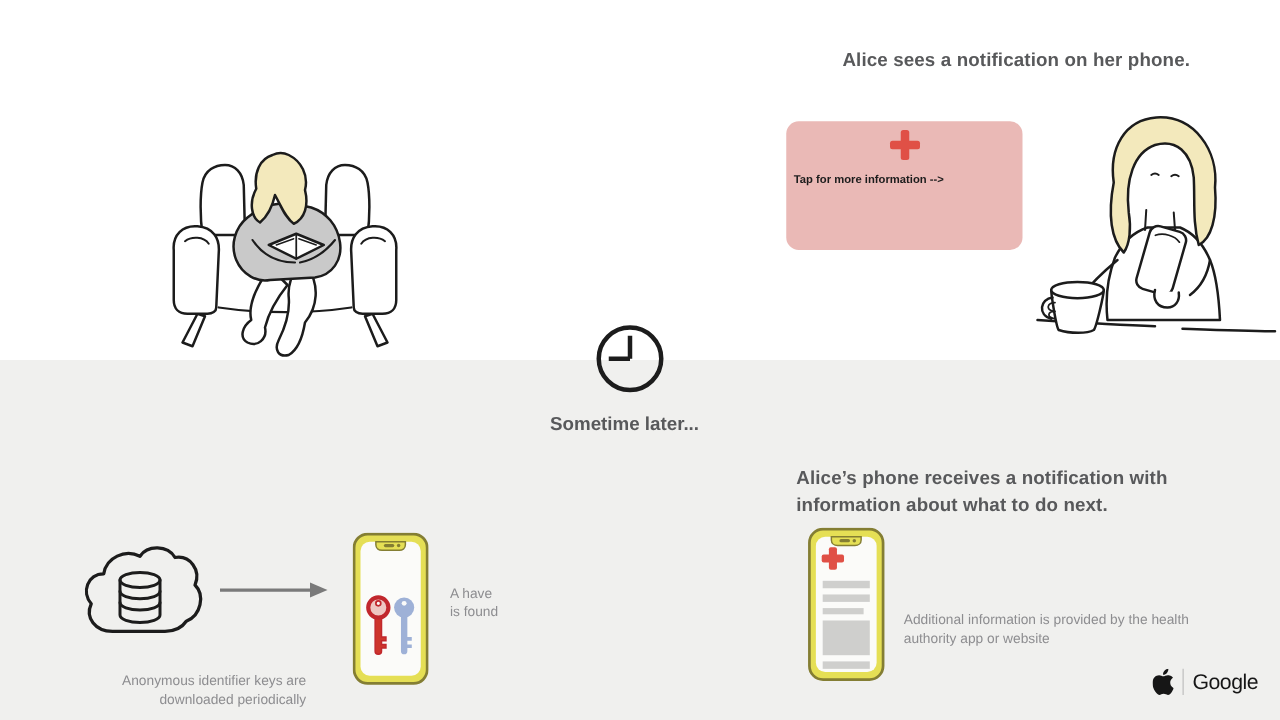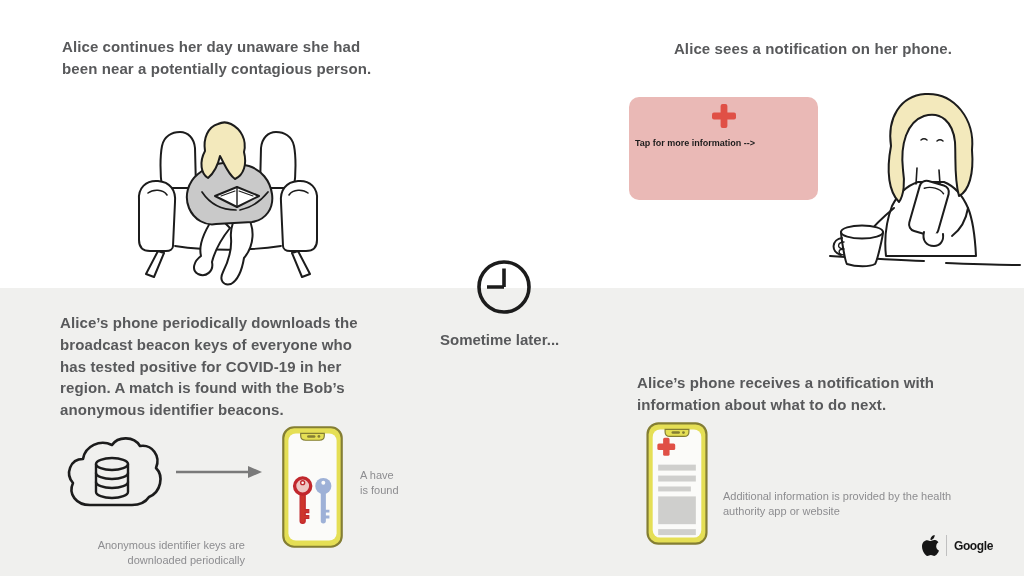--- a/index.html
+++ b/index.html
@@ -15,31 +15,30 @@
   .caption{position:absolute;font-size:11px;line-height:1.4;color:var(--c-caption_text);}
   #cap-cloud{left:60px;top:538px;width:185px;text-align:right;}
   #cap-br{left:723px;top:452px;width:238px;margin-top:37px;}
   #match-label{left:360px;top:468px;}
   #later{position:absolute;left:440px;top:331px;font-size:15px;font-weight:bold;color:var(--c-heading_text);}
   .alert{position:absolute;left:629px;top:97px;width:189px;height:103px;background:var(--c-alert_bg);border-radius:10px;}
   .alert .cross{display:block;margin:6px auto 0;}
   .alert-body{margin:7px 13px 0;font-size:9px;font-weight:bold;color:var(--c-alert_text);line-height:1.5;white-space:pre-wrap;}
   .alert-cta{margin:9px 6px 0;font-size:9px;font-weight:bold;color:var(--c-alert_text);}
   .footer{position:absolute;left:922px;top:535px;display:flex;align-items:center;gap:7px;}
-  .google-word{font-size:12px;font-weight:bold;letter-spacing:-0.4px;color:var(--c-logo_black);}
+  .google-word{font-size:17px;font-weight:normal;letter-spacing:-0.4px;color:var(--c-logo_black);}
   .divider{width:1px;height:21px;background:var(--c-divider_gray);}
   svg{display:block;}
 </style>
 </head>
 <body>
 
 <div class="canvas">
   <div class="bottom-band"></div>
 
-  <div class="heading" id="h-tl">Alice continues her day unaware she had been near a potentially contagious person.</div>
 
   <svg class="abs" style="left:118px;top:96px" width="220" height="190" viewBox="0 0 220 190" stroke-linecap="round" stroke-linejoin="round">
     <g stroke="var(--c-line_black)" stroke-width="2" fill="#ffffff">
       <path d="M44,92 C42,78 42,60 44,50 C46,40 54,36 62,36 C70,36 76,42 77,52 L78,92 Z"></path>
       <path d="M142,92 L143,52 C144,42 150,36 158,36 C166,36 174,40 176,50 C178,60 178,78 176,92 Z"></path>
       <path d="M40,155 L28,178 L36,181 L46,157 Z"></path>
       <path d="M180,155 L192,178 L184,181 L174,157 Z"></path>
       <path d="M57,150 C90,155 130,155 163,150" fill="none" stroke-width="1.8"></path>
       <path d="M55,150 L57,106 C58,94 52,86 40,85 C28,84 20,92 21,104 L21,144 C21,151 25,155 32,155 L48,155 C52,155 55,153 55,150 Z"></path>
       <path d="M30,97 C35,93 45,93 49,99" fill="none" stroke-width="1.6"></path>
@@ -94,21 +93,20 @@
       </g>
     </g>
   </svg>
 
   <svg class="abs" style="left:476px;top:259px" width="56" height="56" viewBox="0 0 56 56">
     <circle cx="28" cy="28" r="25" fill="none" stroke="var(--c-line_black)" stroke-width="3.6"></circle>
     <path d="M28,28 L28,9.5 M28,28 L11,28" fill="none" stroke="var(--c-line_black)" stroke-width="3.6"></path>
   </svg>
   <div id="later">Sometime later...</div>
 
-  <div class="heading" id="h-bl">Alice’s phone periodically downloads the broadcast beacon keys of everyone who has tested positive for COVID-19 in her region. A match is found with the Bob’s anonymous identifier beacons.</div>
 
   <svg class="abs" style="left:60px;top:434px" width="104" height="84" viewBox="0 0 104 84" stroke-linecap="round" stroke-linejoin="round">
     <path d="M30,71 C16,71 8,60 13,49 C5,40 10,25 23,25 C25,12 40,5 52,11 C58,2 74,2 80,12 C92,10 101,22 96,34 C104,42 101,58 89,63 C85,69 78,71 72,71 Z" fill="var(--c-bg_bottom)" stroke="var(--c-line_black)" stroke-width="2.6"></path>
     <g fill="var(--c-bg_bottom)" stroke="var(--c-line_black)" stroke-width="2.4">
       <path d="M36,30 C36,26.7 43.2,24 52,24 C60.8,24 68,26.7 68,30 L68,58 C68,61.3 60.8,64 52,64 C43.2,64 36,61.3 36,58 Z"></path>
       <path d="M36,30 C36,33.3 43.2,36 52,36 C60.8,36 68,33.3 68,30" fill="none"></path>
       <path d="M36,39 C36,42.3 43.2,45 52,45 C60.8,45 68,42.3 68,39" fill="none"></path>
       <path d="M36,48 C36,51.3 43.2,54 52,54 C60.8,54 68,51.3 68,48" fill="none"></path>
     </g>
   </svg>

